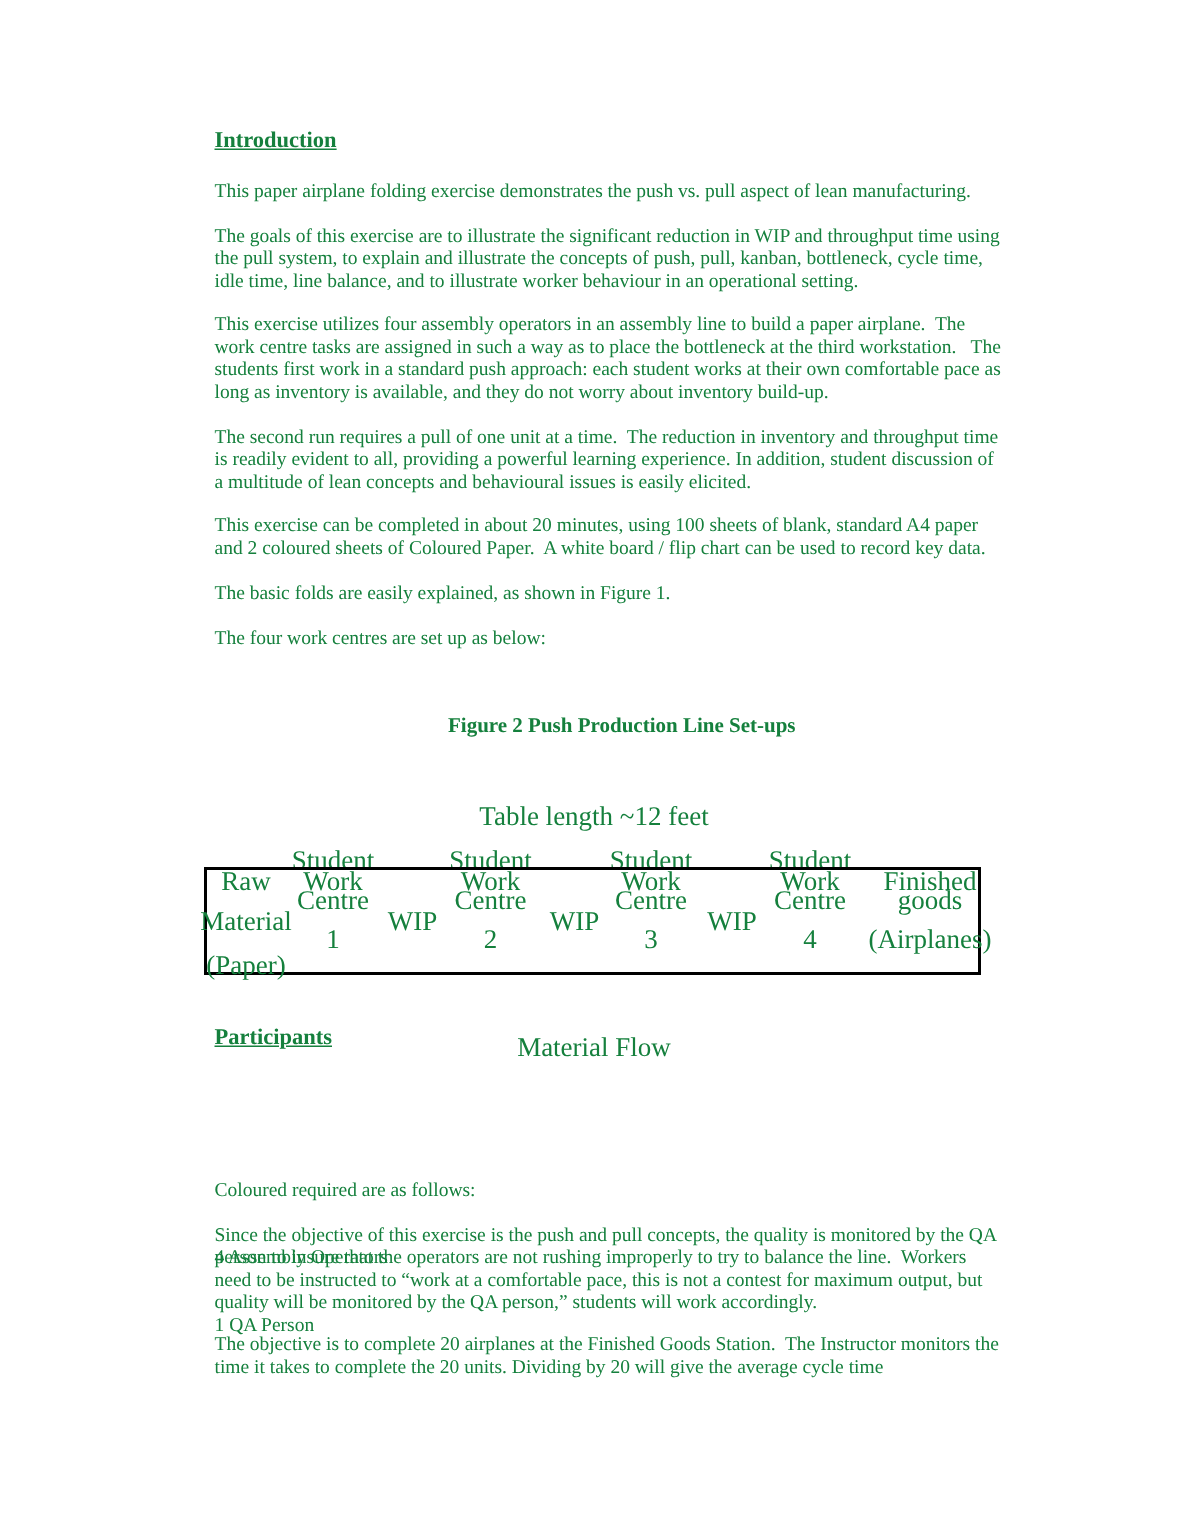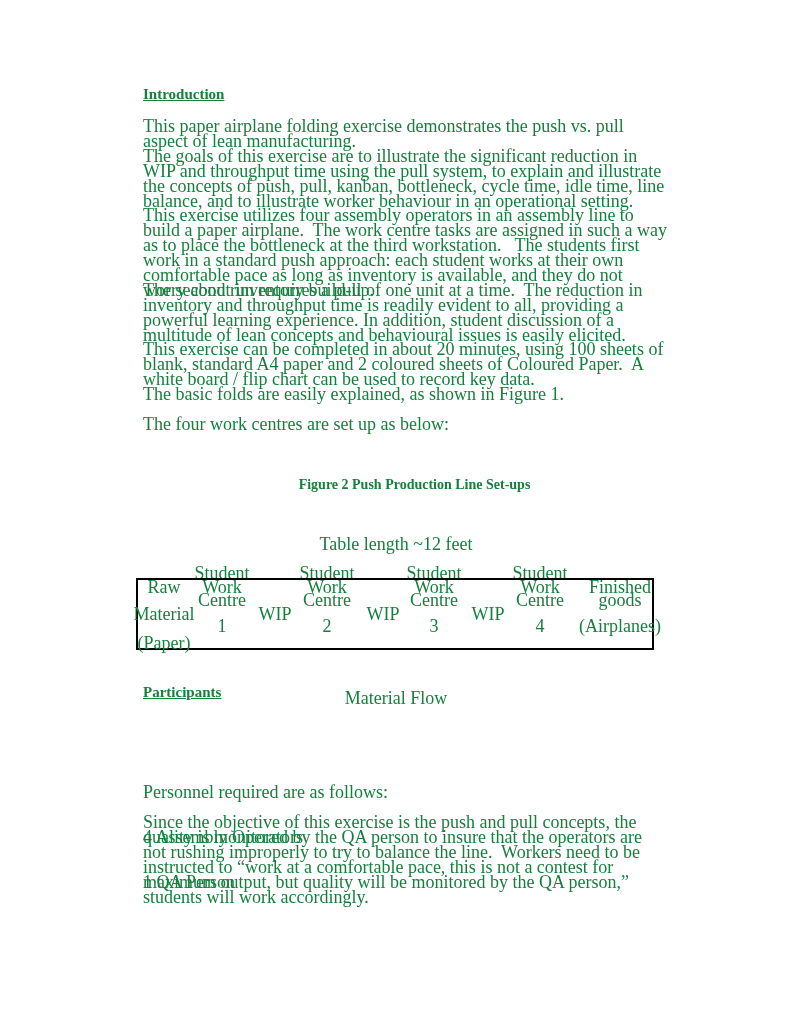--- a/index.html
+++ b/index.html
@@ -16,21 +16,21 @@
   .heading {
     left: 143px;
     font-size: 15px;
     font-weight: bold;
     text-decoration: underline;
     line-height: 17px;
   }
   .para {
     left: 143px;
     width: 526px;
-    font-size: 18px;
+    font-size: 13px;
     line-height: 15px;
     white-space: pre-wrap;
   }
   .fig-caption {
     left: 0;
     width: 791px;
     text-align: center;
     font-size: 14px;
     font-weight: bold;
     line-height: 17px;
@@ -124,20 +124,21 @@
     <span class="lbl" style="left:484px; top:43px">Finished</span>
     <span class="lbl" style="left:484px; top:56px">goods</span>
     <span class="lbl" style="left:484px; top:82px">(Airplanes)</span>
 
     <div class="full-center" style="top:154px">Material Flow</div>
   </div>
 
   <div class="abs heading" style="top:684px">Participants</div>
 
   <div class="abs para" style="top:755px">
-    <div>Personnel required are as follows:</div>
+    <div>Coloured required are as follows:</div>
     <div>4 Assembly Operators</div>
     <div>1 QA Person</div>
   </div>
 
   <div class="abs para" style="top:815px">Since the objective of this exercise is the push and pull concepts, the quality is monitored by the QA person to insure that the operators are not rushing improperly to try to balance the line.  Workers need to be instructed to “work at a comfortable pace, this is not a contest for maximum output, but quality will be monitored by the QA person,” students will work accordingly.</div>
+  <div class="abs para" style="top:888px">The objective is to complete 20 airplanes at the Finished Goods Station.  The Instructor monitors the time it takes to complete the 20 units. Dividing by 20 will give the average cycle time</div>
 
 </div>
 
 </body></html>

